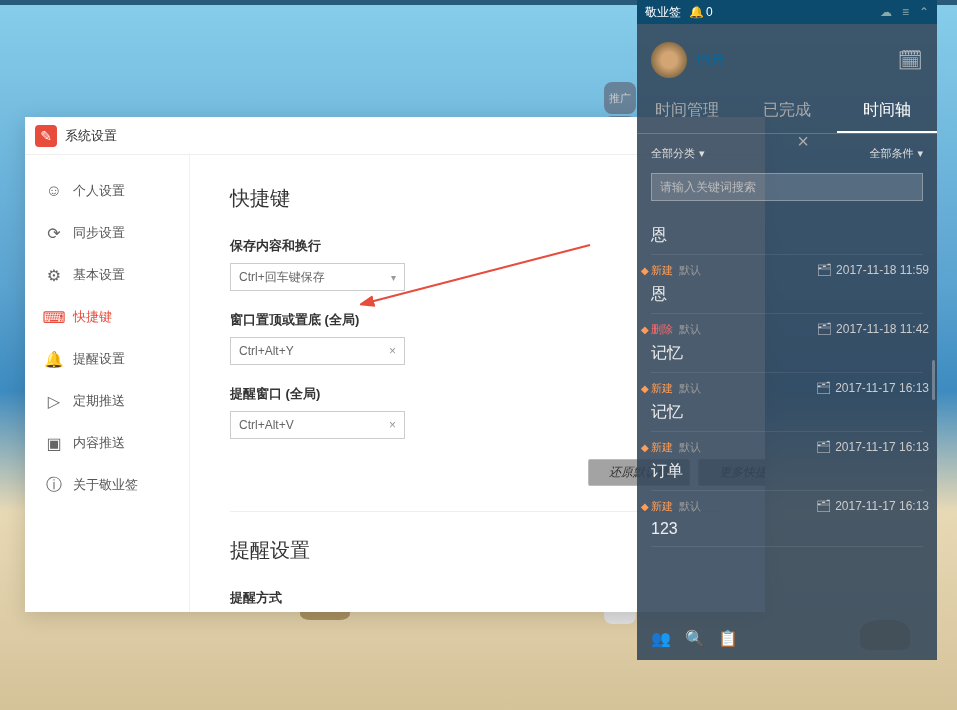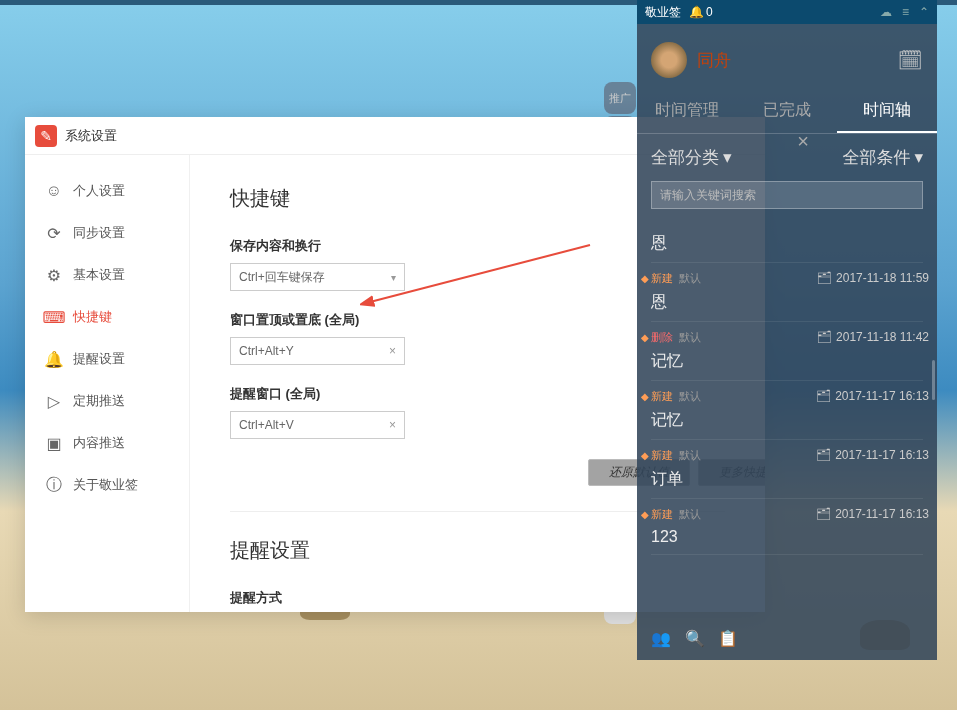--- a/index.html
+++ b/index.html
@@ -41,26 +41,26 @@
     .side-tab.active { background: #e74c3c; color: #fff; }
     .side-tab.plus { background: #e0e0e0; color: #888; font-size: 18px; }
     
     
     .app-panel { position: absolute; right: 20px; top: 0; width: 300px; height: 660px; background: rgba(50,70,90,0.88); z-index: 10; color: #fff; }
     .app-titlebar { height: 24px; background: #0c4a6e; display: flex; align-items: center; justify-content: space-between; padding: 0 8px; font-size: 12px; }
     .titlebar-left { display: flex; align-items: center; gap: 8px; }
     .titlebar-right { display: flex; align-items: center; gap: 10px; color: #8aa; }
     .app-header { display: flex; align-items: center; padding: 18px 14px 12px; gap: 10px; }
     .avatar { width: 36px; height: 36px; border-radius: 50%; background: radial-gradient(circle, #d4a574 30%, #8b6f47 70%); }
-    .username { font-size: 17px; color: #c2410c; }
+    .username { font-size: 14px; color: #0369a1; }
     .calendar-icon { margin-left: auto; font-size: 20px; color: #ccc; }
     .app-tabs { display: flex; border-bottom: 1px solid rgba(255,255,255,0.2); }
     .app-tab { flex: 1; text-align: center; padding: 10px 0; font-size: 16px; color: #aaa; cursor: pointer; }
     .app-tab.active { color: #fff; border-bottom: 2px solid #fff; }
-    .filter-row { display: flex; align-items: center; padding: 12px 14px 8px; gap: 15px; font-size: 17px; color: #ddd; }
+    .filter-row { display: flex; align-items: center; padding: 12px 14px 8px; gap: 15px; font-size: 11px; color: #ddd; }
     .filter-item { display: flex; align-items: center; gap: 4px; cursor: pointer; }
     .filter-item.right { margin-left: auto; }
     .search-box { margin: 4px 14px 10px; }
     .search-input { width: 100%; height: 28px; background: rgba(255,255,255,0.15); border: 1px solid rgba(255,255,255,0.3); padding: 0 8px; font-size: 12px; color: #ccc; }
     .search-input::placeholder { color: #bbb; }
     .item-list { padding: 0 14px; position: relative; }
     .list-item { padding: 8px 0; border-bottom: 1px solid rgba(255,255,255,0.08); position: relative; }
     .item-tags { display: flex; gap: 6px; font-size: 11px; align-items: center; }
     .tag-new { color: #ff9d56; }
     .tag-del { color: #ff6b6b; }

